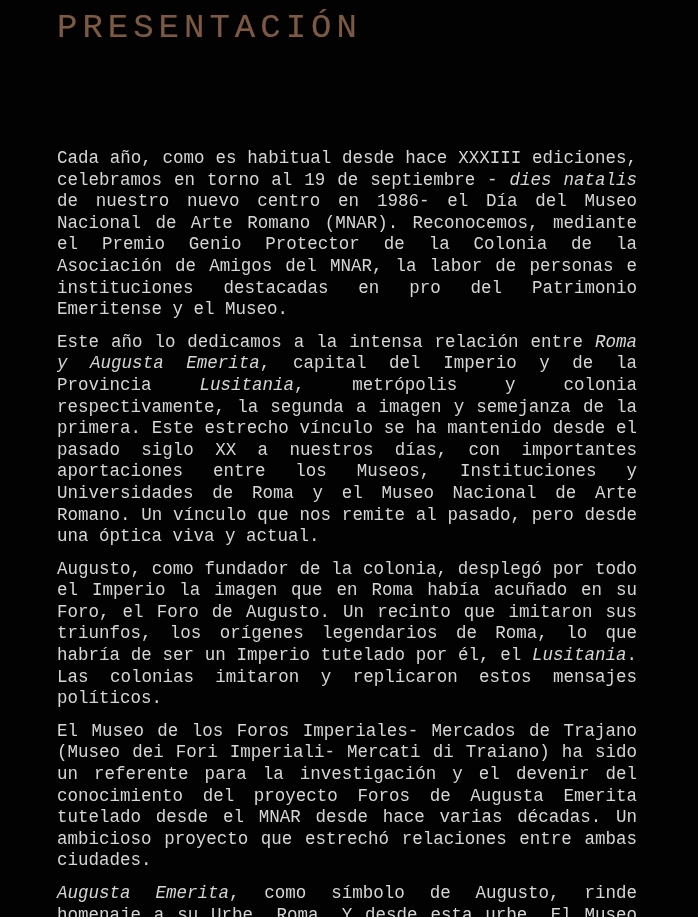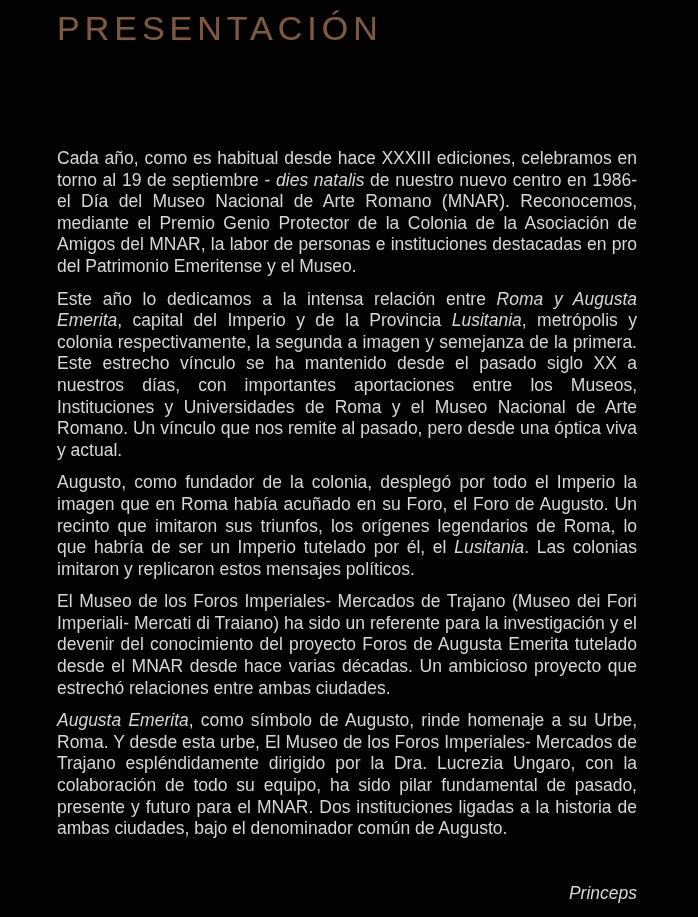--- a/index.html
+++ b/index.html
@@ -6,21 +6,21 @@
     margin: 0;
     padding: 0;
     background: #000000;
   }
   .page {
     position: relative;
     width: 698px;
     height: 917px;
     background: #020202;
     overflow: hidden;
-    font-family: Liberation Sans, sans-serif;
+    font-family: Liberation Mono, monospace;
   }
   .content {
     padding: 8px 61px 0 57px;
     box-sizing: border-box;
   }
   .page-title {
     margin: 0;
     font-size: 34px;
     font-weight: normal;
     letter-spacing: 5px;

